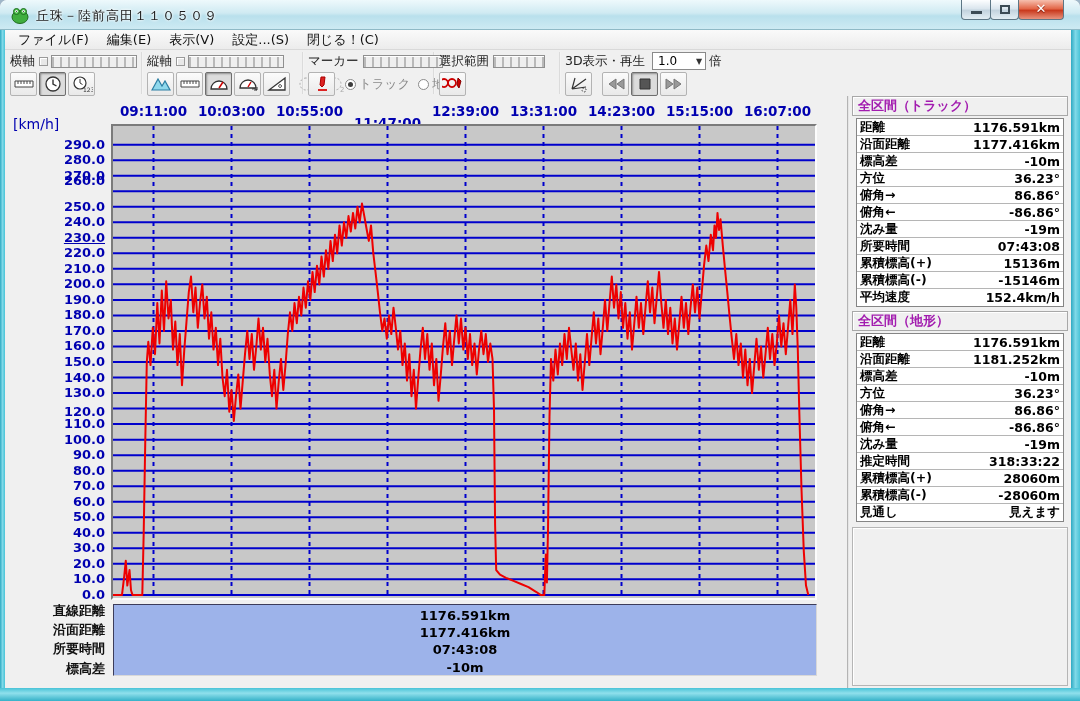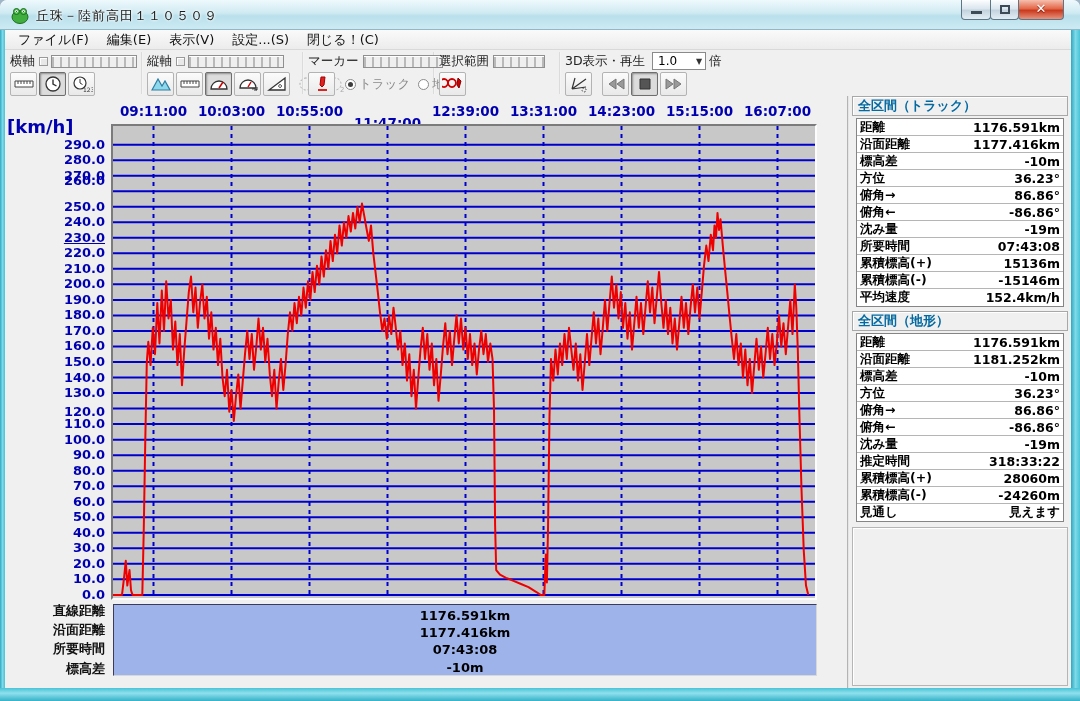--- a/index.html
+++ b/index.html
@@ -56,39 +56,39 @@
   .radio.sel .rc:after{content:"";position:absolute;left:2px;top:2px;width:5px;height:5px;
     border-radius:50%;background:#3d3d3d;}
   .radio span.rlabel{font-size:12.5px;color:#8a8a8a;}
   .dd{display:flex;align-items:center;height:18px;border:1px solid #8a8a8a;background:#fff;
     width:54px;margin:0 3px;padding-left:5px;font-size:12px;justify-content:space-between;}
   .dd .arr{font-size:8px;color:#333;padding-right:3px;}
   
   #xlabels{position:absolute;left:0;top:100px;width:845px;height:22px;}
   .xlab{position:absolute;transform:translateX(-50%);font-size:13.5px;font-weight:bold;
     color:#0000b0;white-space:nowrap;}
-  #kmh-label{position:absolute;left:7px;top:116px;font-size:18px;font-weight:bold;color:#0000b0;}
+  #kmh-label{position:absolute;left:13px;top:116px;font-size:14px;font-weight:normal;color:#0000b0;}
   .ylab{position:absolute;left:30px;width:75px;text-align:right;font-size:13px;
     font-weight:bold;color:#0000b0;}
   #plot{position:absolute;left:111px;top:124px;width:706px;height:476px;
     border-top:2px solid #7b7b7b;border-left:2px solid #7b7b7b;
     border-bottom:2px solid #fcfcfc;border-right:2px solid #fcfcfc;background:#c8c8c8;}
   #info-box{position:absolute;left:113px;top:604px;width:704px;height:72px;
     border-top:1px solid #3c3c5a;border-left:1px solid #3c3c5a;
     border-bottom:1px solid #d8d8d8;border-right:1px solid #d8d8d8;
     text-align:center;font-size:13px;font-weight:bold;color:#000;padding-top:2px;}
   #info-box .il{line-height:17.2px;}
   .blab{position:absolute;left:0;width:105px;text-align:right;font-size:13px;
     font-weight:bold;color:#111;}
   #divider{position:absolute;left:847px;top:96px;width:2px;height:592px;
     background:linear-gradient(90deg,#9a9a9a,#ffffff);}
   
   .sec-header{position:absolute;left:852px;width:216px;height:20px;background:#f0f0f0;
     border:1px solid #a8a8a8;box-shadow:inset 1px 1px 0 #fff;font-size:13px;font-weight:bold;
-    color:#0369a1;padding-left:5px;line-height:18px;}
+    color:#a21caf;padding-left:5px;line-height:18px;}
   .sec-table{position:absolute;left:856px;width:208px;background:#fff;border:1px solid #858585;}
   .srow{height:17px;display:flex;justify-content:space-between;align-items:center;
     border-bottom:1px solid #b5b5b5;padding:0 3px;font-size:12.5px;font-weight:bold;color:#000;}
   .srow:last-child{border-bottom:none;}
   #empty-panel{position:absolute;left:852px;width:216px;background:#f0f0f0;
     border:1px solid #b5b5b5;box-shadow:inset 1px 1px 0 #fff;}
 </style>
 </head>
 <body>
 
@@ -487,21 +487,21 @@
         <div class="srow">
           <span>推定時間</span>
           <span>318:33:22</span>
         </div>
         <div class="srow">
           <span>累積標高(+)</span>
           <span>28060m</span>
         </div>
         <div class="srow">
           <span>累積標高(-)</span>
-          <span>-24260m</span>
+          <span>-28060m</span>
         </div>
         <div class="srow">
           <span>見通し</span>
           <span>見えます</span>
         </div>
       </div>
       <div id="empty-panel" style="top: 527px; height: 159px;"></div>
     </div>
 
 </div>

